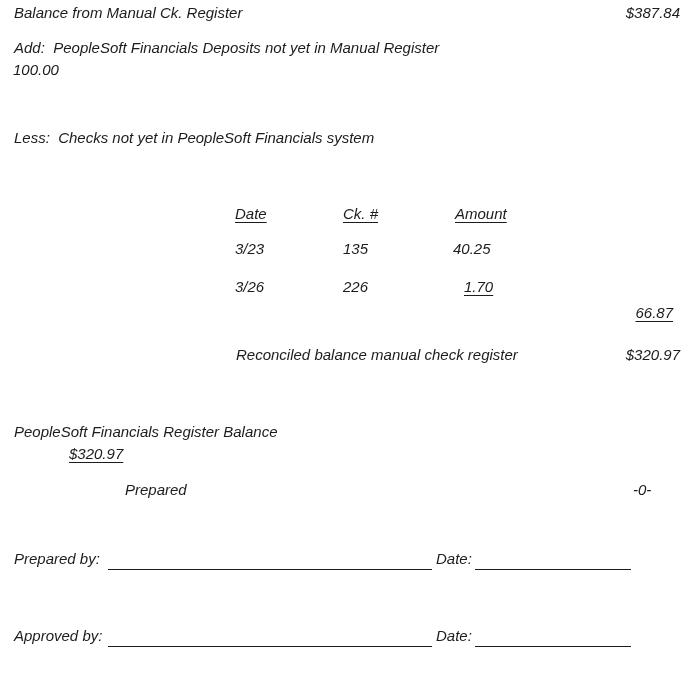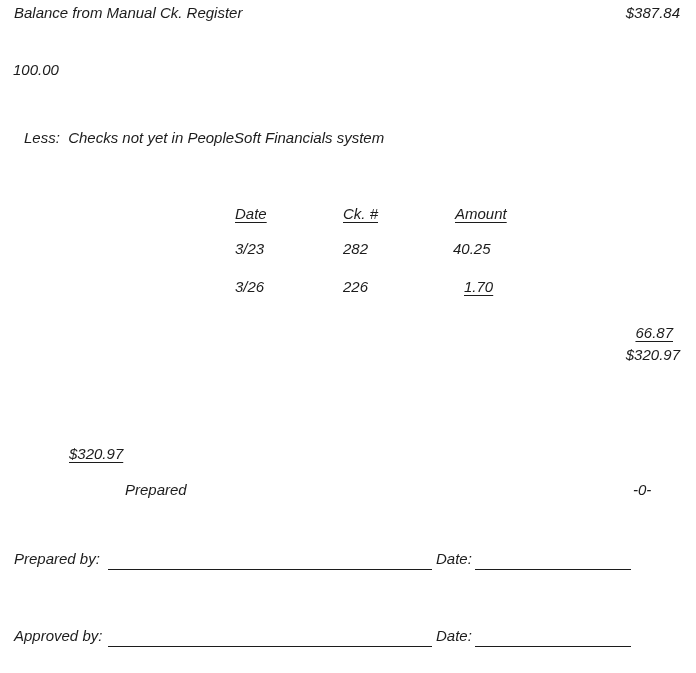--- a/index.html
+++ b/index.html
@@ -44,46 +44,49 @@
   }
 </style>
 </head>
 <body>
 
 <div class="page">
 
   <div class="line" style="top:4px; left:14px">Balance from Manual Ck. Register</div>
   <div class="line right" style="top:4px">$387.84</div>
 
+  <div class="line" style="top:39px; left:14px">Add:  PeopleSoft Financials Deposits not yet in Manual Register</div>
   <div class="line" style="top:61px; left:13px">100.00</div>
 
-  <div class="line" style="top:129px; left:24px">Less:  Checks not yet in PeopleSoft Financials system</div>
+  <div class="line" style="top:129px; left:14px">Less:  Checks not yet in PeopleSoft Financials system</div>
 
   <div>
     <div class="line u" style="top:205px; left:235px">Date</div>
     <div class="line u" style="top:205px; left:343px">Ck. #</div>
     <div class="line u" style="top:205px; left:455px">Amount</div>
 
     <div>
       <div class="line" style="top:240px; left:235px">3/23</div>
-      <div class="line" style="top:240px; left:343px">282</div>
+      <div class="line" style="top:240px; left:343px">135</div>
       <div class="line" style="top:240px; left:453px">40.25</div>
     </div>
 
     <div>
       <div class="line" style="top:278px; left:235px">3/26</div>
       <div class="line" style="top:278px; left:343px">226</div>
       <div class="line u" style="top:278px; left:464px">1.70</div>
     </div>
 
-    <div class="line u amt-total" style="top:324px">66.87</div>
+    <div class="line u amt-total" style="top:304px">66.87</div>
   </div>
 
+  <div class="line" style="top:346px; left:236px">Reconciled balance manual check register</div>
   <div class="line right" style="top:346px">$320.97</div>
 
+  <div class="line" style="top:423px; left:14px">PeopleSoft Financials Register Balance</div>
   <div class="line u" style="top:445px; left:69px">$320.97</div>
 
   <div class="line" style="top:481px; left:125px">Prepared</div>
   <div class="line" style="top:481px; left:633px">-0-</div>
 
   <div class="line" style="top:550px; left:14px">Prepared by:</div>
   <div class="fill-line" style="top:569px; left:108px; width:324px"></div>
   <div class="line" style="top:550px; left:436px">Date:</div>
   <div class="fill-line" style="top:569px; left:475px; width:156px"></div>
 

